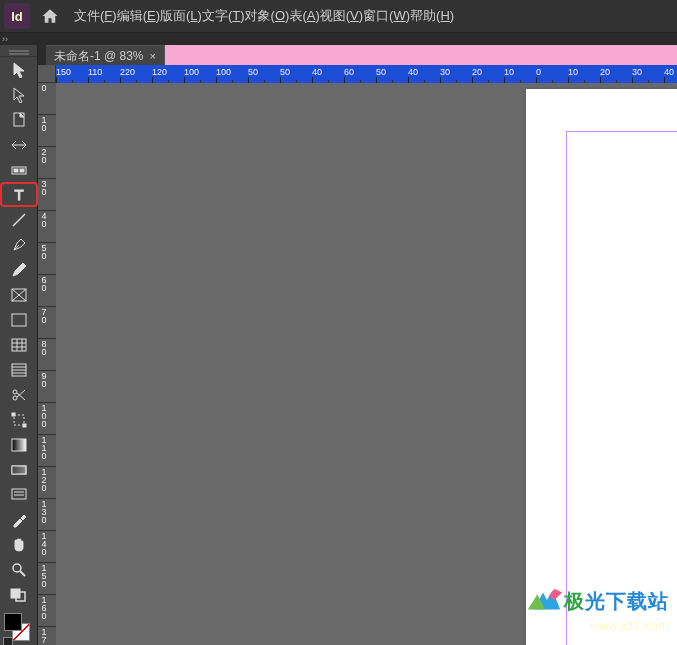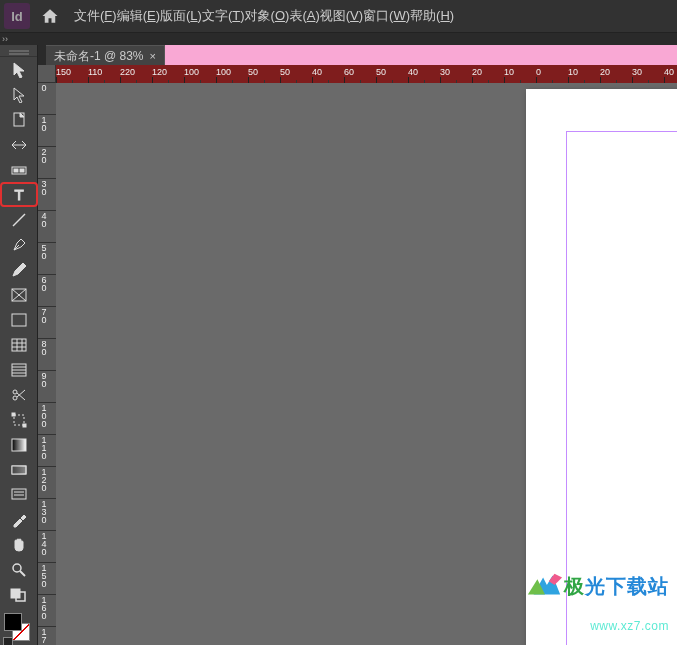--- a/index.html
+++ b/index.html
@@ -1,58 +1,58 @@
 <!DOCTYPE html>
 <html><head>
 <meta charset="utf-8">
 <style>
 * { margin: 0; padding: 0; box-sizing: border-box; font-family: "Microsoft YaHei", sans-serif; }
 body { background: #323232; color: #ccc; width: 677px; height: 645px; overflow: hidden; position: relative; }
 .top-bar { height: 33px; background: #323232; display: flex; align-items: center; padding: 0 4px; border-bottom: 1px solid #222; }
-.app-icon { width: 26px; height: 26px; background: #4b2b4e; display: flex; align-items: center; justify-content: center; font-size: 13px; font-weight: bold; color: #a3a3a3; border-radius: 3px; margin-right: 8px; }
+.app-icon { width: 26px; height: 26px; background: #4b2b4e; display: flex; align-items: center; justify-content: center; font-size: 13px; font-weight: bold; color: #fef9c3; border-radius: 3px; margin-right: 8px; }
 .home-icon { width: 24px; height: 24px; display: flex; align-items: center; justify-content: center; margin-right: 12px; cursor: pointer; }
 .home-icon svg { fill: #ccc; }
 .menu { display: flex; gap: 0; font-size: 13px; }
 .menu-item { cursor: pointer; }
 .menu-item span { text-decoration: underline; }
 .sub-bar { height: 12px; background: #2a2a2a; display: flex; align-items: center; padding-left: 2px; }
 .sub-bar .expand { font-size: 9px; color: #aaa; cursor: pointer; }
 .tab-row { height: 22px; background: #f9a8d4; display: flex; align-items: center; padding-left: 45px; border-bottom: 1px solid #1a1a1a; }
 .doc-tab { background: #434343; height: 22px; padding: 0 8px; display: flex; align-items: center; font-size: 12px; border-top: 1px solid #555; border-left: 1px solid #555; border-right: 1px solid #555; }
 .doc-tab .close { margin-left: 6px; font-size: 11px; cursor: pointer; }
 .toolbox { position: absolute; left: 0; top: 45px; width: 38px; background: #434343; height: 600px; border-right: 1px solid #222; }
 .toolbox-header { height: 12px; border-bottom: 1px solid #333; display: flex; align-items: center; justify-content: center; }
 .toolbox-header .grip { width: 20px; height: 2px; background: #666; box-shadow: 0 3px 0 #666; }
 .tool { width: 38px; height: 25px; display: flex; align-items: center; justify-content: center; cursor: pointer; position: relative; }
 .tool svg { fill: #ddd; stroke: #ddd; }
 .tool.highlighted { outline: 2px solid #e03030; outline-offset: -2px; border-radius: 4px; }
 .swatch { width: 38px; height: 36px; position: relative; margin-top: 4px; }
 .swatch .bg { position: absolute; width: 18px; height: 18px; border: 1px solid #888; right: 8px; top: 12px; background: linear-gradient(135deg, #fff 48%, #d00 49%, #d00 54%, #fff 55%); }
 .swatch .fg { position: absolute; width: 18px; height: 18px; border: 1px solid #888; left: 4px; top: 2px; background: #000; }
 .swatch .sw { position: absolute; left: 3px; bottom: 0; width: 10px; height: 10px; border: 1px solid #888; background: #222; }
-.ruler-h-wrap { position: absolute; left: 38px; top: 65px; right: 0; height: 18px; background: #7f1d1d; overflow: hidden; }
+.ruler-h-wrap { position: absolute; left: 38px; top: 65px; right: 0; height: 18px; background: #1d4ed8; overflow: hidden; }
 .ruler-h { position: absolute; left: 18px; right: 0; height: 18px; display: flex; }
 .ruler-corner { position: absolute; left: 0; top: 0; width: 18px; height: 18px; background: #5a5a5a; border-right: 1px solid #333; border-bottom: 1px solid #333; }
 .h-tick { position: relative; width: 32px; flex-shrink: 0; color: #eee; font-size: 9px; text-align: left; }
 .h-tick::before { content:''; position:absolute; bottom:0; left:0; width:1px; height:6px; background:#222; }
 .h-tick::after { content:''; position:absolute; bottom:0; left:16px; width:1px; height:3px; background:#333; }
 .h-tick span { position:absolute; top:2px; left:0; }
 .ruler-v-wrap { position: absolute; left: 38px; top: 83px; width: 18px; bottom: 0; background: #5a5a5a; overflow:hidden; }
 .v-tick { position: relative; height: 32px; color: #eee; font-size: 9px; border-bottom: 1px solid #333; }
 .v-tick span { position: absolute; left: 1px; top: 1px; width: 10px; line-height: 8px; word-break: break-all; letter-spacing: 0; }
 .v-tick span b { display:block; font-weight:normal; font-size:9px; line-height:8px; text-align:center; }
 .canvas { position: absolute; left: 56px; top: 83px; right: 0; bottom: 0; background: #6a6a6a; }
 .page { position: absolute; left: 470px; top: 6px; width: 210px; height: 562px; background: #fff; box-shadow: 2px 2px 6px rgba(0,0,0,0.4); }
 .page-margin { position: absolute; left: 40px; top: 42px; right: 0; bottom: 0; border: 1px solid #c48cff; border-right: none; border-bottom: none; }
 .watermark { position: absolute; right: 8px; bottom: 12px; text-align: right; pointer-events: none; }
 .watermark .logo { display:flex; align-items:center; justify-content:flex-end; }
 .watermark .logo svg { }
 .watermark .txt1 { font-size: 20px; font-weight: bold; color: #2488d8; letter-spacing: 1px; }
 .watermark .txt1 .g { color: #31a545; }
-.watermark .txt2 { font-size: 12px; color: #5eead4; letter-spacing: 0.5px; margin-top: 18px; }
+.watermark .txt2 { font-size: 12px; color: #fef9c3; letter-spacing: 0.5px; margin-top: 3px; }
 .dock { position: absolute; left: 38px; top: 45px; width: 8px; height: 20px; background: #2a2a2a; }
 </style>
 </head>
 <body>
 
 <div class="top-bar">
   <div class="app-icon">Id</div>
   <div class="home-icon">
     <svg width="18" height="18" viewBox="0 0 24 24">
         <path d="M12 3l10 9h-3v9h-5v-6h-4v6H5v-9H2z"></path>

